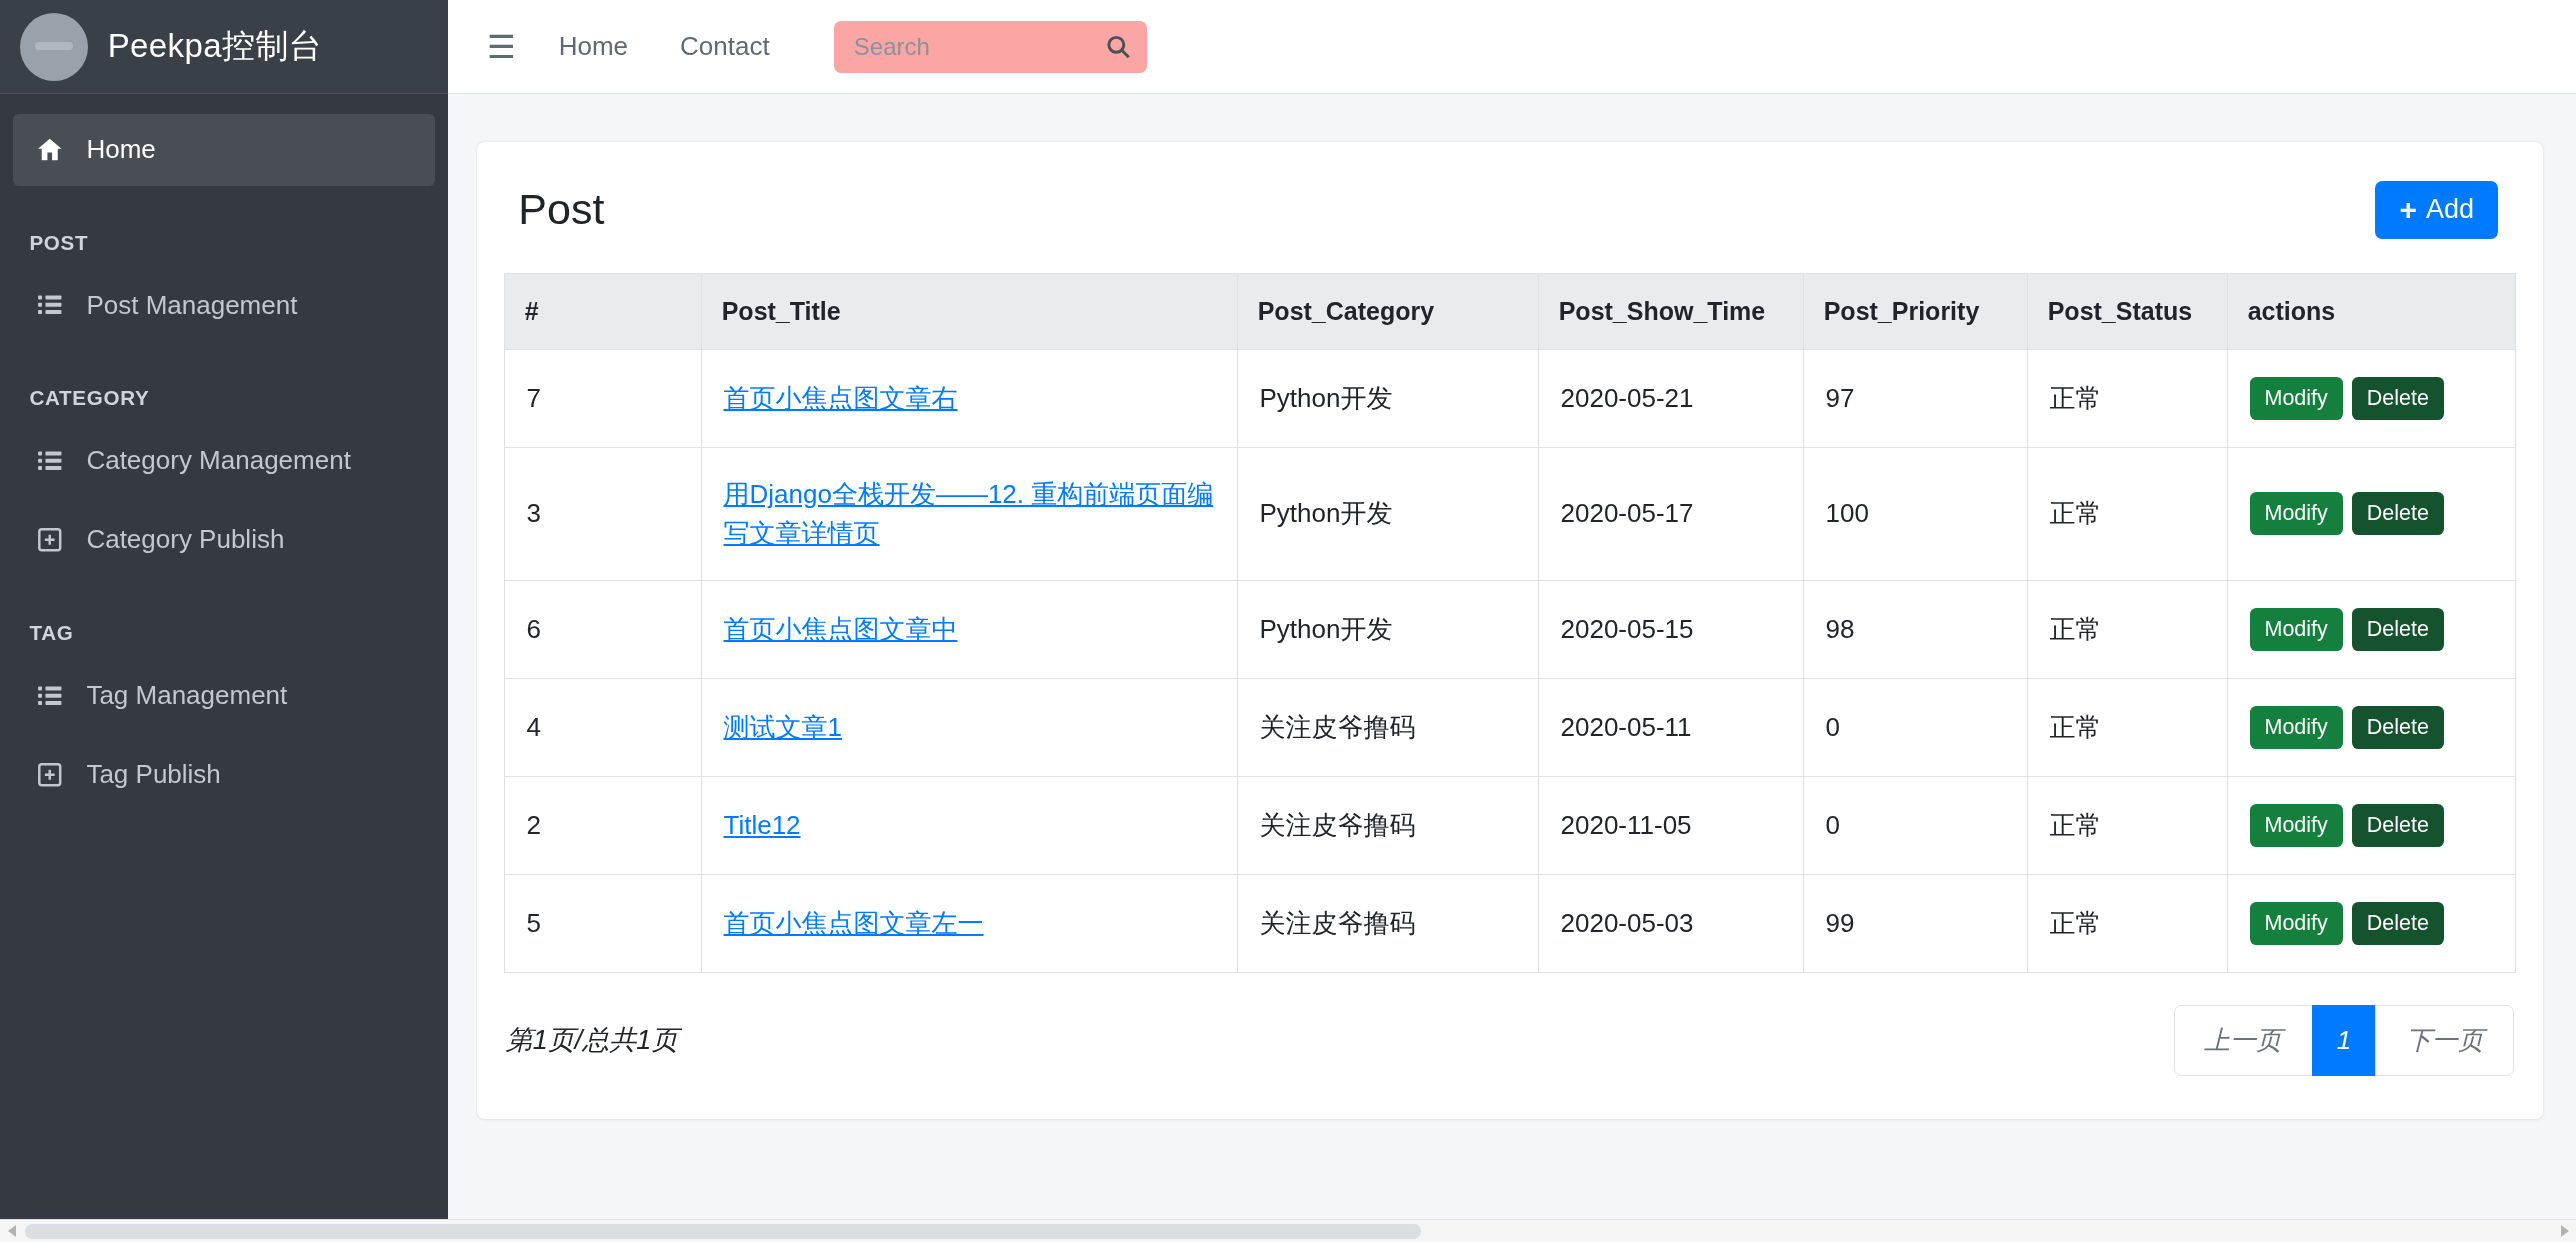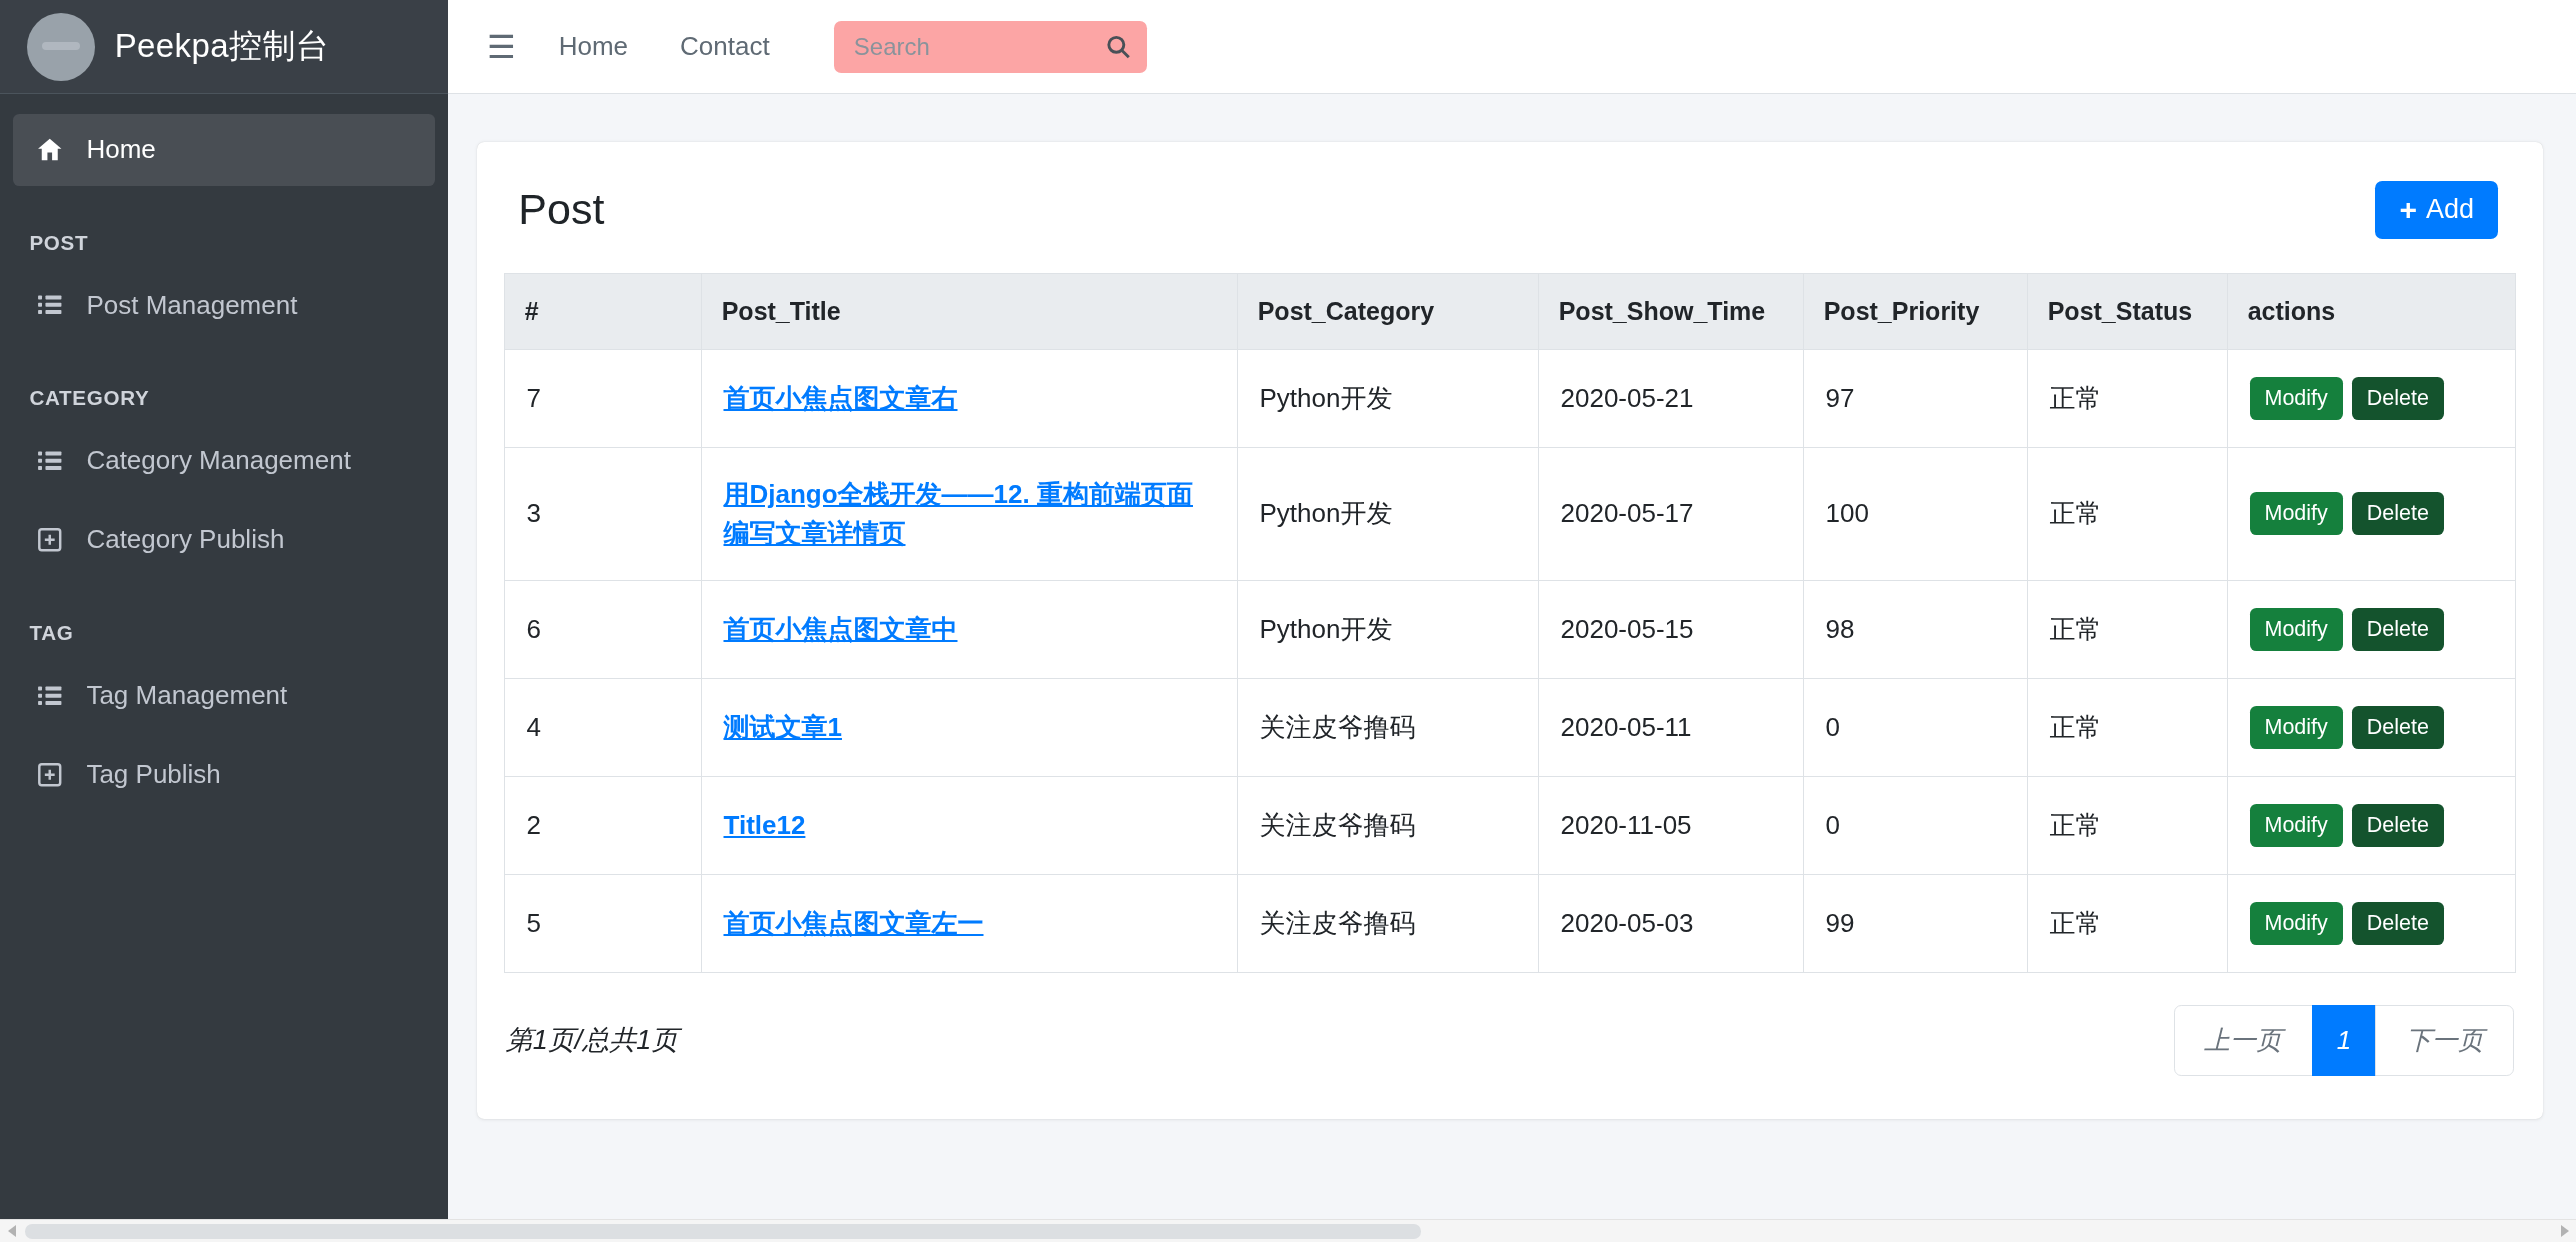--- a/index.html
+++ b/index.html
@@ -1,21 +1,21 @@
 <!DOCTYPE html>
 <html style="font-size:14.3px"><head>
 <meta charset="utf-8">
 <style>
   * { margin:0; padding:0; box-sizing:border-box; }
   html,body { width:2576px; height:1242px; overflow:hidden; }
   body { font-family:"Liberation Sans","DejaVu Sans",sans-serif; background:#f4f6f9; color:#212529; }
 
   
   .sidebar { position:fixed; left:0; top:0; width:448px; height:1219px; background:#343a40; z-index:20; }
-  .brand { height:94px; display:flex; align-items:center; padding:0 27px; background:#3a4047; border-bottom:0.9px solid #4b545c; cursor:pointer; }
+  .brand { height:94px; display:flex; align-items:center; padding:0 20px; background:#3a4047; border-bottom:0.9px solid #4b545c; cursor:pointer; }
   .avatar { width:68px; height:68px; border-radius:50%; background:#99a2aa; position:relative; flex:none; }
   .avatar::after { content:""; position:absolute; left:22%; top:44%; width:56%; height:8px; border-radius:4.5px; background:#c3c9cf; opacity:.55; }
   .brand-title { color:#ffffff; font-size:33px; margin-left:19.7px; font-weight:400; letter-spacing:0.4px; white-space:nowrap; }
   .nav { padding:19.7px 13.4px; }
   .nav-item { display:flex; align-items:center; height:72px; padding:0 16px; margin-bottom:7.2px; border-radius:6.3px; color:#c2c7d0; font-size:26px; text-decoration:none; cursor:pointer; }
   .nav-item.active { background:#494e54; color:#ffffff; }
   .nav-icon { width:41px; margin-right:16px; display:flex; align-items:center; justify-content:center; flex:none; }
   .nav-icon svg { width:29.5px; height:29.5px; }
   .nav-header { padding:38px 16px 14.3px; font-size:20.6px; color:#d0d4db; letter-spacing:0.7px; font-weight:600; }
 
@@ -34,21 +34,21 @@
   .card { background:#ffffff; border-radius:7.2px; box-shadow:0 0 0.9px rgba(0,0,0,.14), 0 0.9px 3.6px rgba(0,0,0,.08); padding:39px 27px 43px; }
   .card-head { display:flex; justify-content:space-between; align-items:center; margin:0 18px 34px 14.3px; }
   .page-title { font-size:43px; font-weight:500; color:#1f2428; }
   .add-btn { display:flex; align-items:center; gap:9px; background:#007bff; color:#ffffff; border:none; border-radius:7.2px; font-size:27px; padding:13.4px 24px; cursor:pointer; font-family:inherit; }
   .plus { font-size:30px; font-weight:700; line-height:1; }
 
   
   table { width:100%; border-collapse:collapse; table-layout:fixed; font-size:26px; }
   th { background:#e9ecef; text-align:left; font-weight:700; font-size:25px; padding:23px 19.7px; border:0.9px solid #dee2e6; white-space:nowrap; }
   td { padding:27px 21.5px; border:0.9px solid #dee2e6; vertical-align:middle; background:#ffffff; }
-  .title-link { color:#007bff; text-decoration:underline; cursor:pointer; line-height:1.5;font-weight:bold; }
+  .title-link { color:#007bff; text-decoration:underline; cursor:pointer; line-height:1.5; }
   .btn-modify, .btn-delete { border:none; color:#ffffff; font-size:21.5px; padding:9px 15px; border-radius:6.3px; cursor:pointer; font-family:inherit; }
   .btn-modify { background:#15803d; margin-right:9px; }
   .btn-delete { background:#14532d; }
 
   
   .table-footer { display:flex; justify-content:space-between; align-items:center; margin-top:32px; padding:0 1.8px;font-style:italic; }
   .footer-summary { font-size:27px; color:#212529; }
   .pagination { display:flex; }
   .page-btn { display:flex; align-items:center; justify-content:center; border:0.9px solid #dee2e6; background:#ffffff; color:#6a737c; font-size:26px; padding:17px 29.5px; text-decoration:none; cursor:pointer; margin-left:-0.9px; }
   .page-btn.prev { border-radius:7.2px 0 0 7.2px; margin-left:0; }

